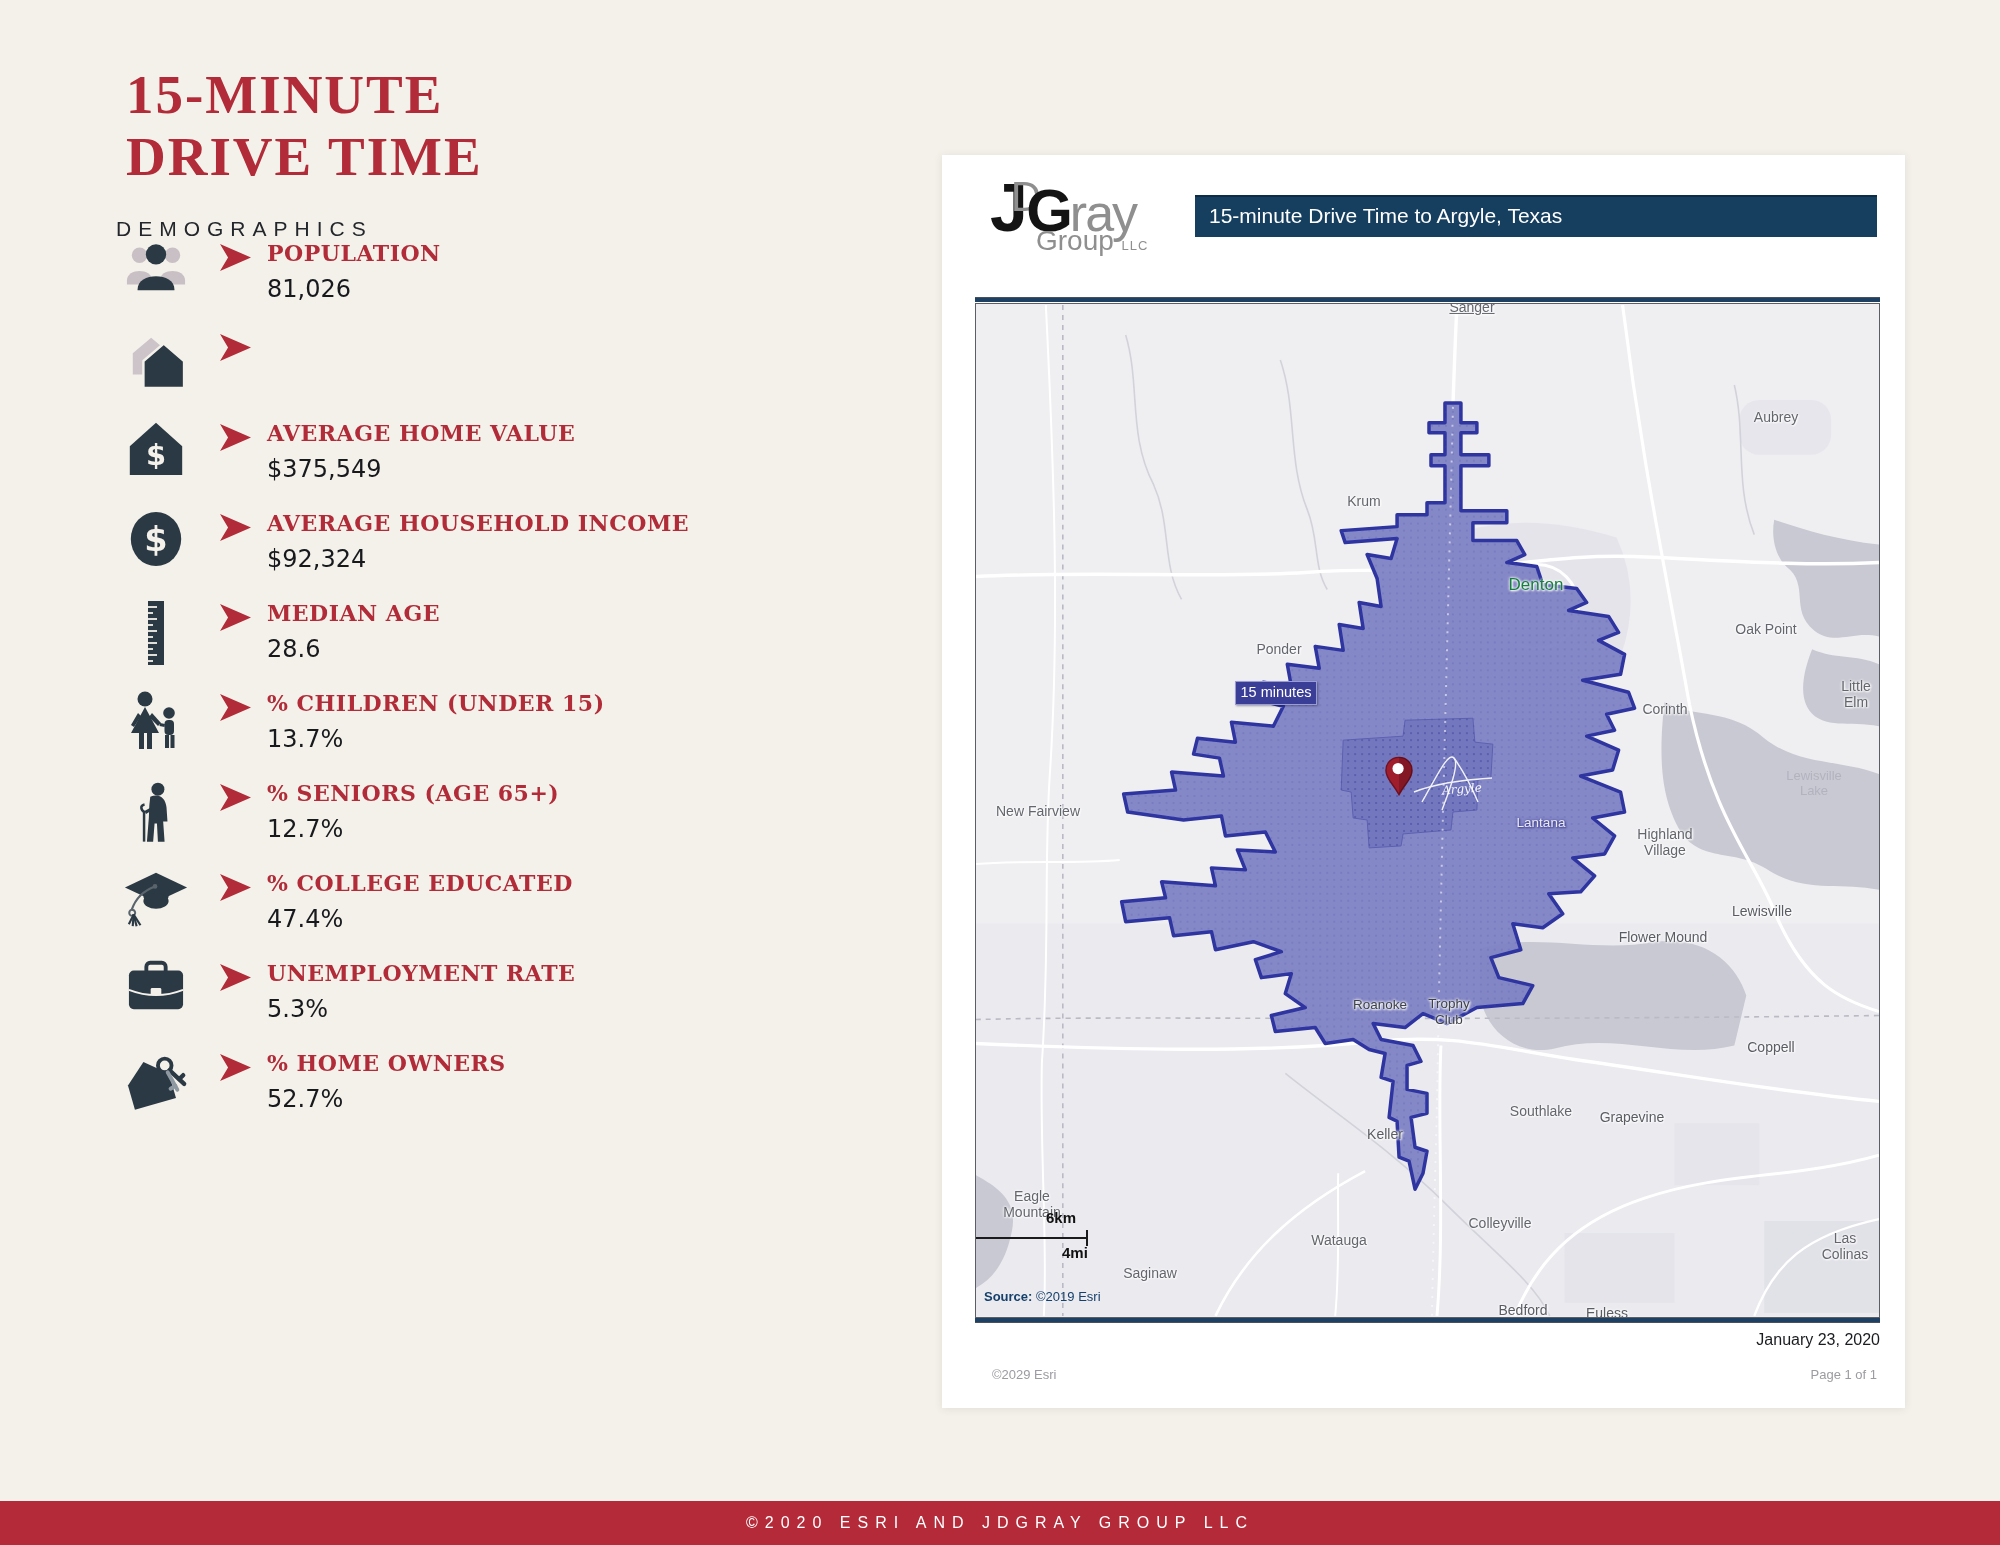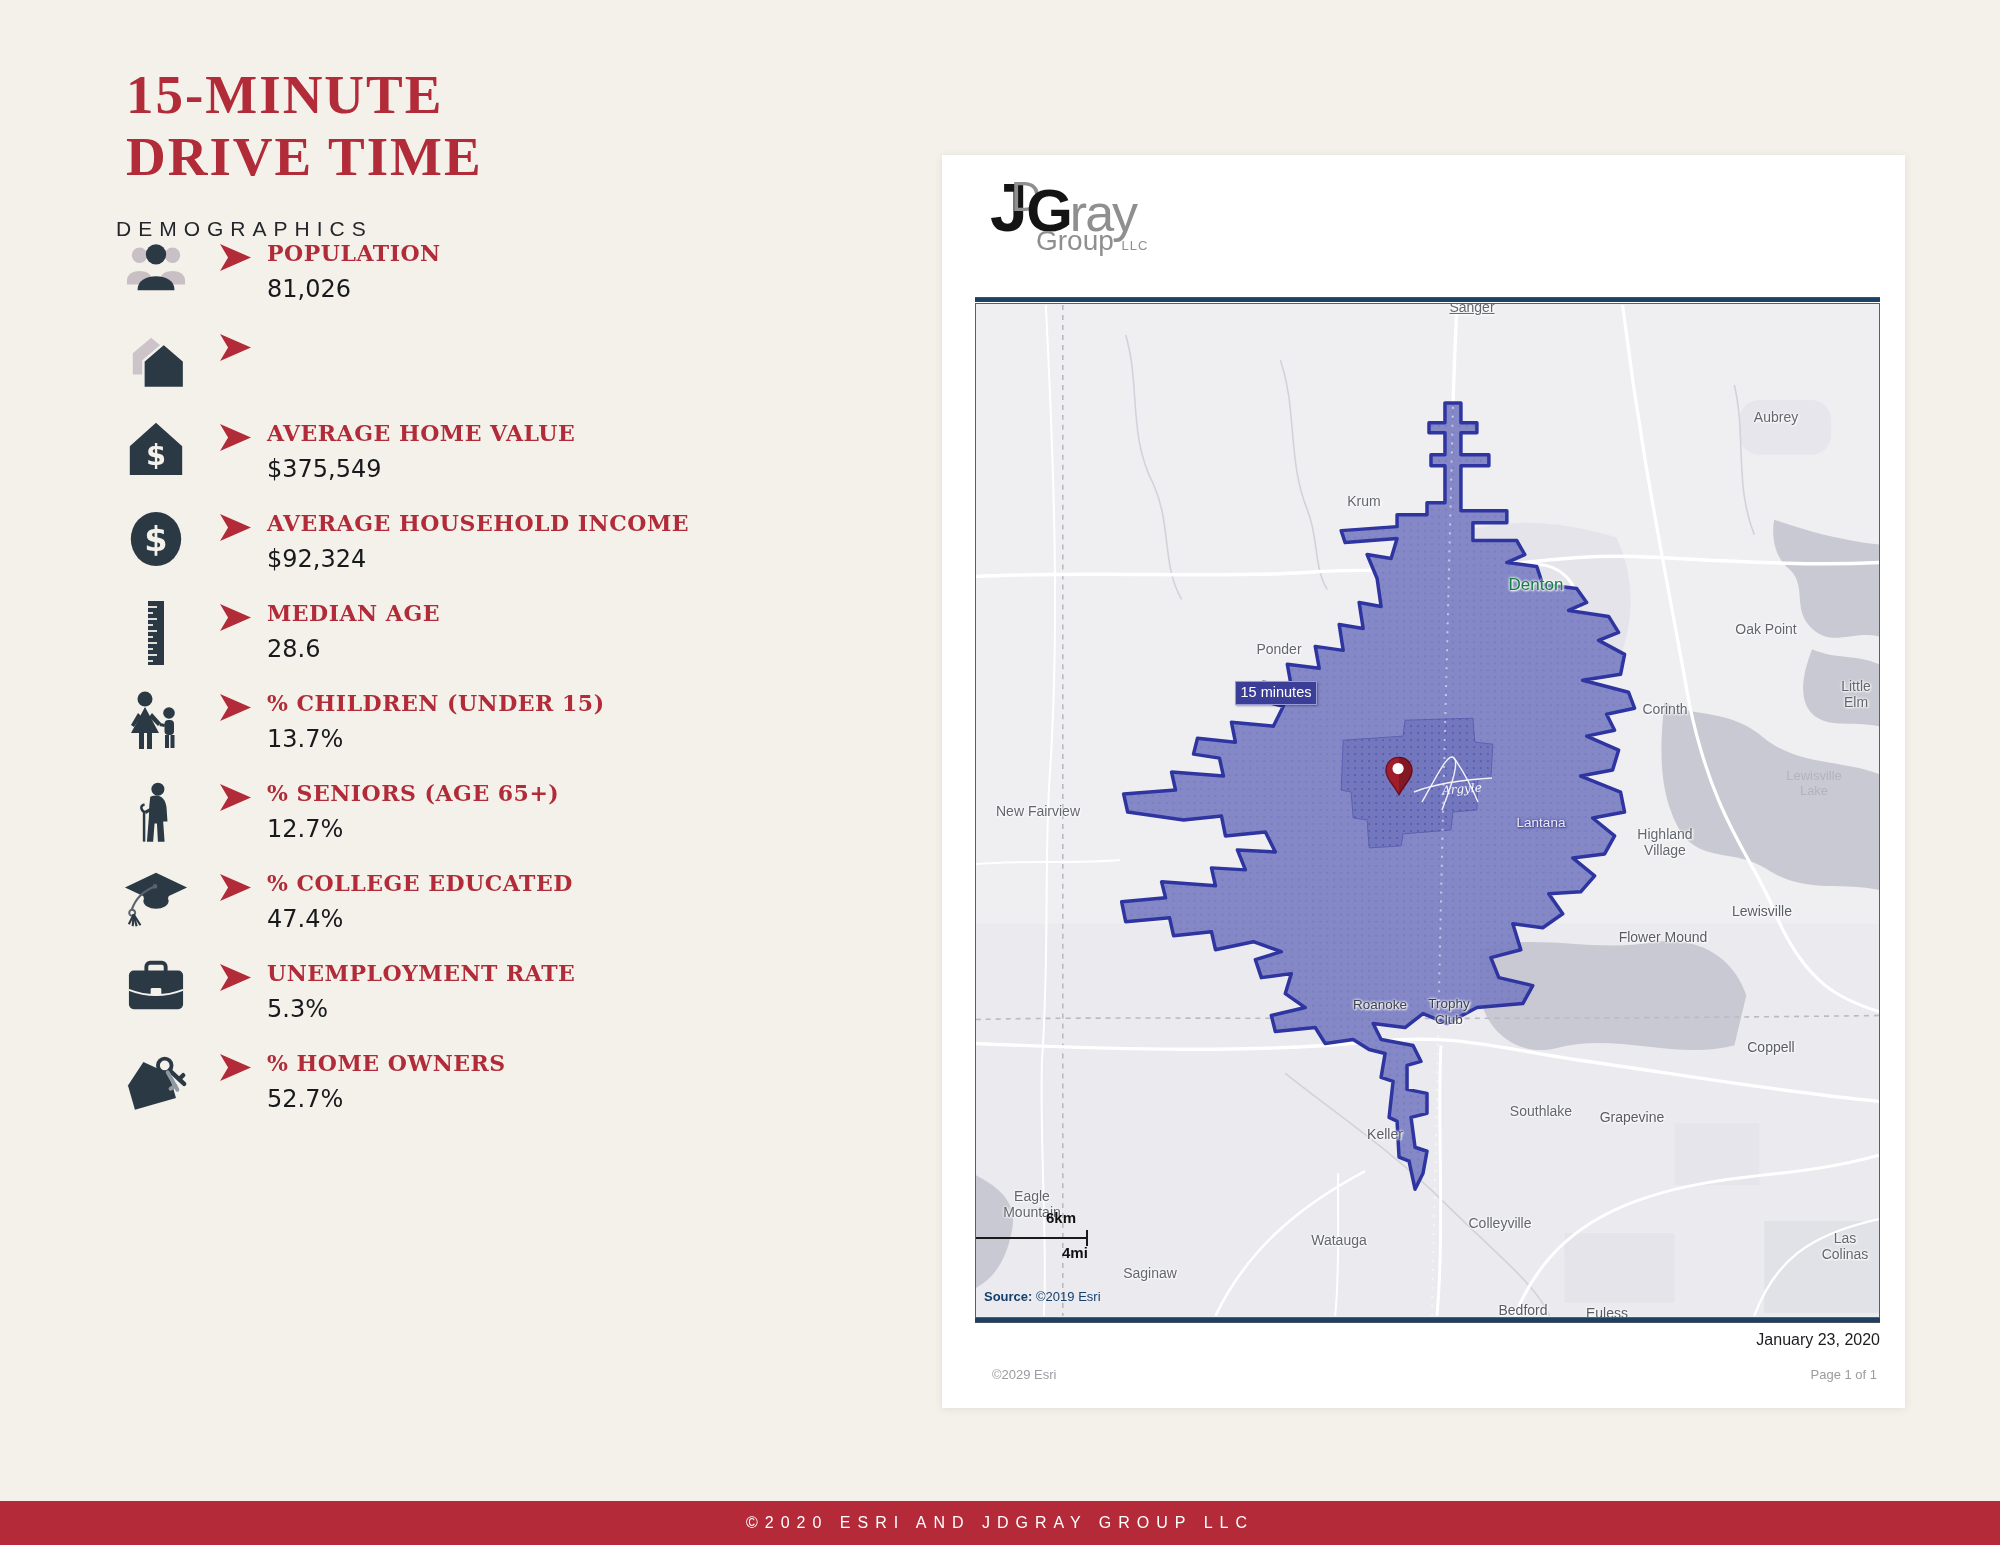--- a/index.html
+++ b/index.html
@@ -297,20 +297,23 @@
     </div>
   </div>
 
 <div class="card">
 
   <div class="logo">
     <span class="lg-j">J</span><span class="lg-d">D</span><span class="lg-g">G</span><span class="lg-ray">ray</span>
     <div class="lg-sub"><span>Group</span> <span class="lg-llc">LLC</span></div>
   </div>
 
+  <div class="banner">
+    <div class="banner-title">15-minute Drive Time to Argyle, Texas</div>
+  </div>
 
   <div class="map-wrap">
     <div class="map-rule top"></div>
     <div class="map-rule bottom"></div>
 
     <div class="map">
       <svg class="basemap" width="903" height="1013" viewBox="0 0 905 1013" xmlns="http://www.w3.org/2000/svg">
         <defs>
           <pattern id="dots" width="7" height="7" patternUnits="userSpaceOnUse">
             <circle cx="2" cy="2" r="0.9" fill="#4b4fa5"></circle>

